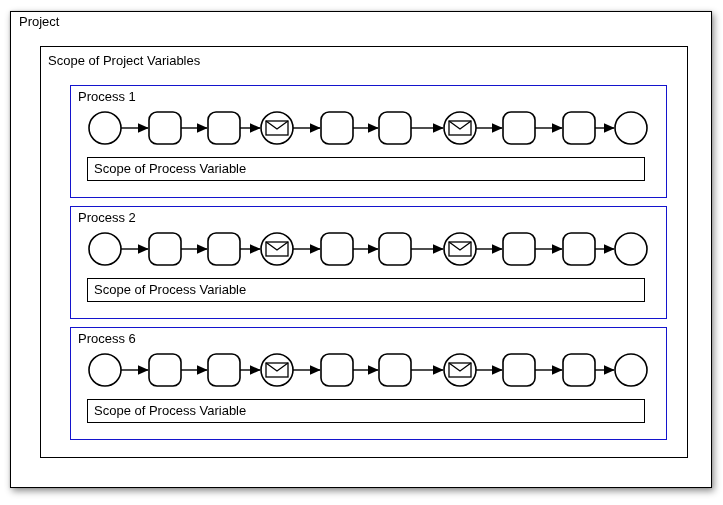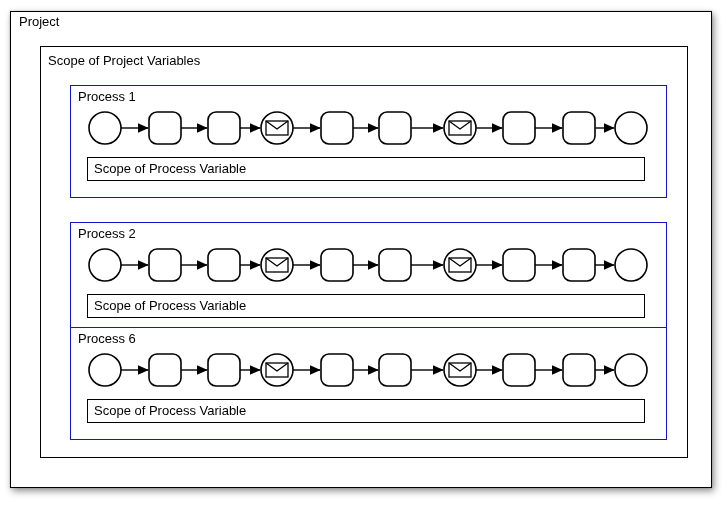--- a/index.html
+++ b/index.html
@@ -44,21 +44,21 @@
     white-space: nowrap;
   }
   .process-box {
     position: absolute;
     left: 29px;
     width: 595px; height: 111px;
     border: 1.5px solid #1414cd;
     background: #ffffff;
   }
   .process-box.p1 { top: 38px; }
-  .process-box.p2 { top: 159px; margin-top: 16px; }
+  .process-box.p2 { top: 159px; }
   .process-box.p3 { top: 280px; }
   .process-label {
     position: absolute;
     left: 7px; top: 3px;
     font-size: 13px;
     line-height: 16px;
     white-space: nowrap;
   }
   svg.flow {
     position: absolute;

